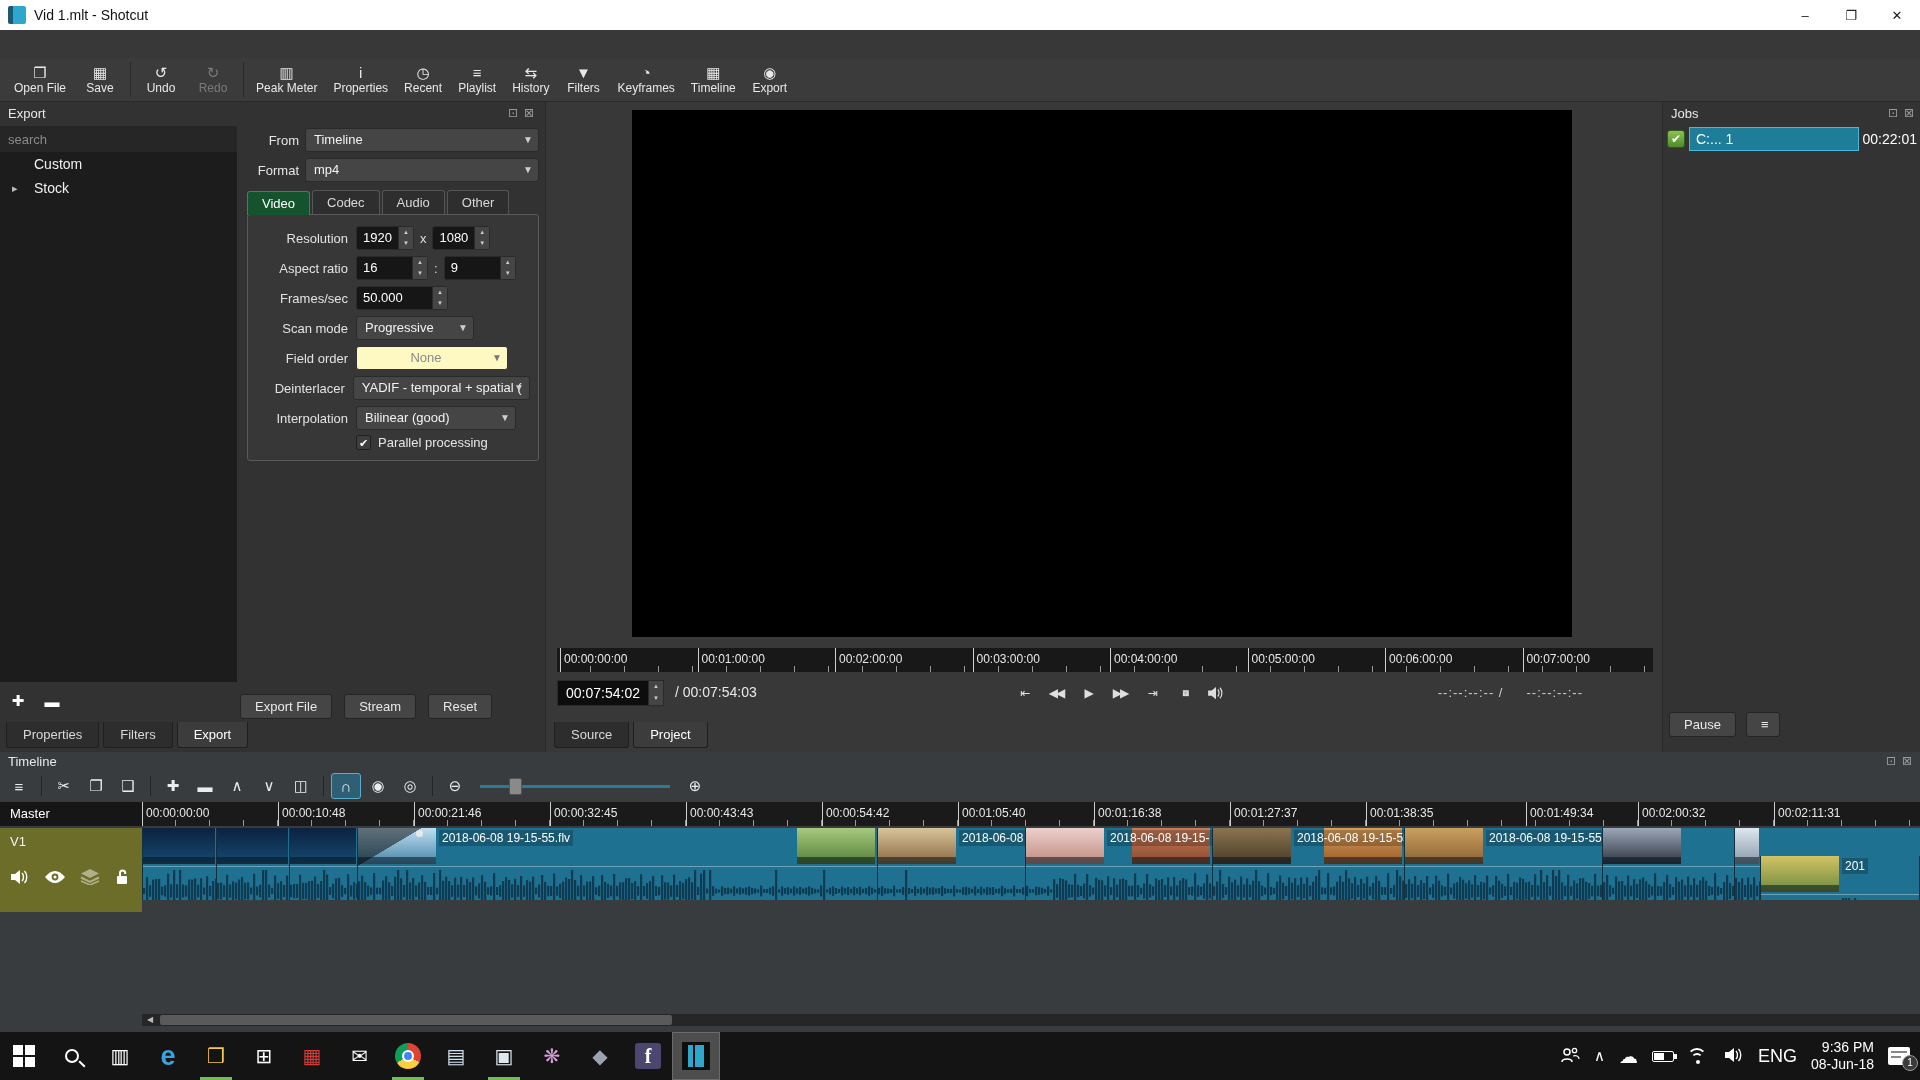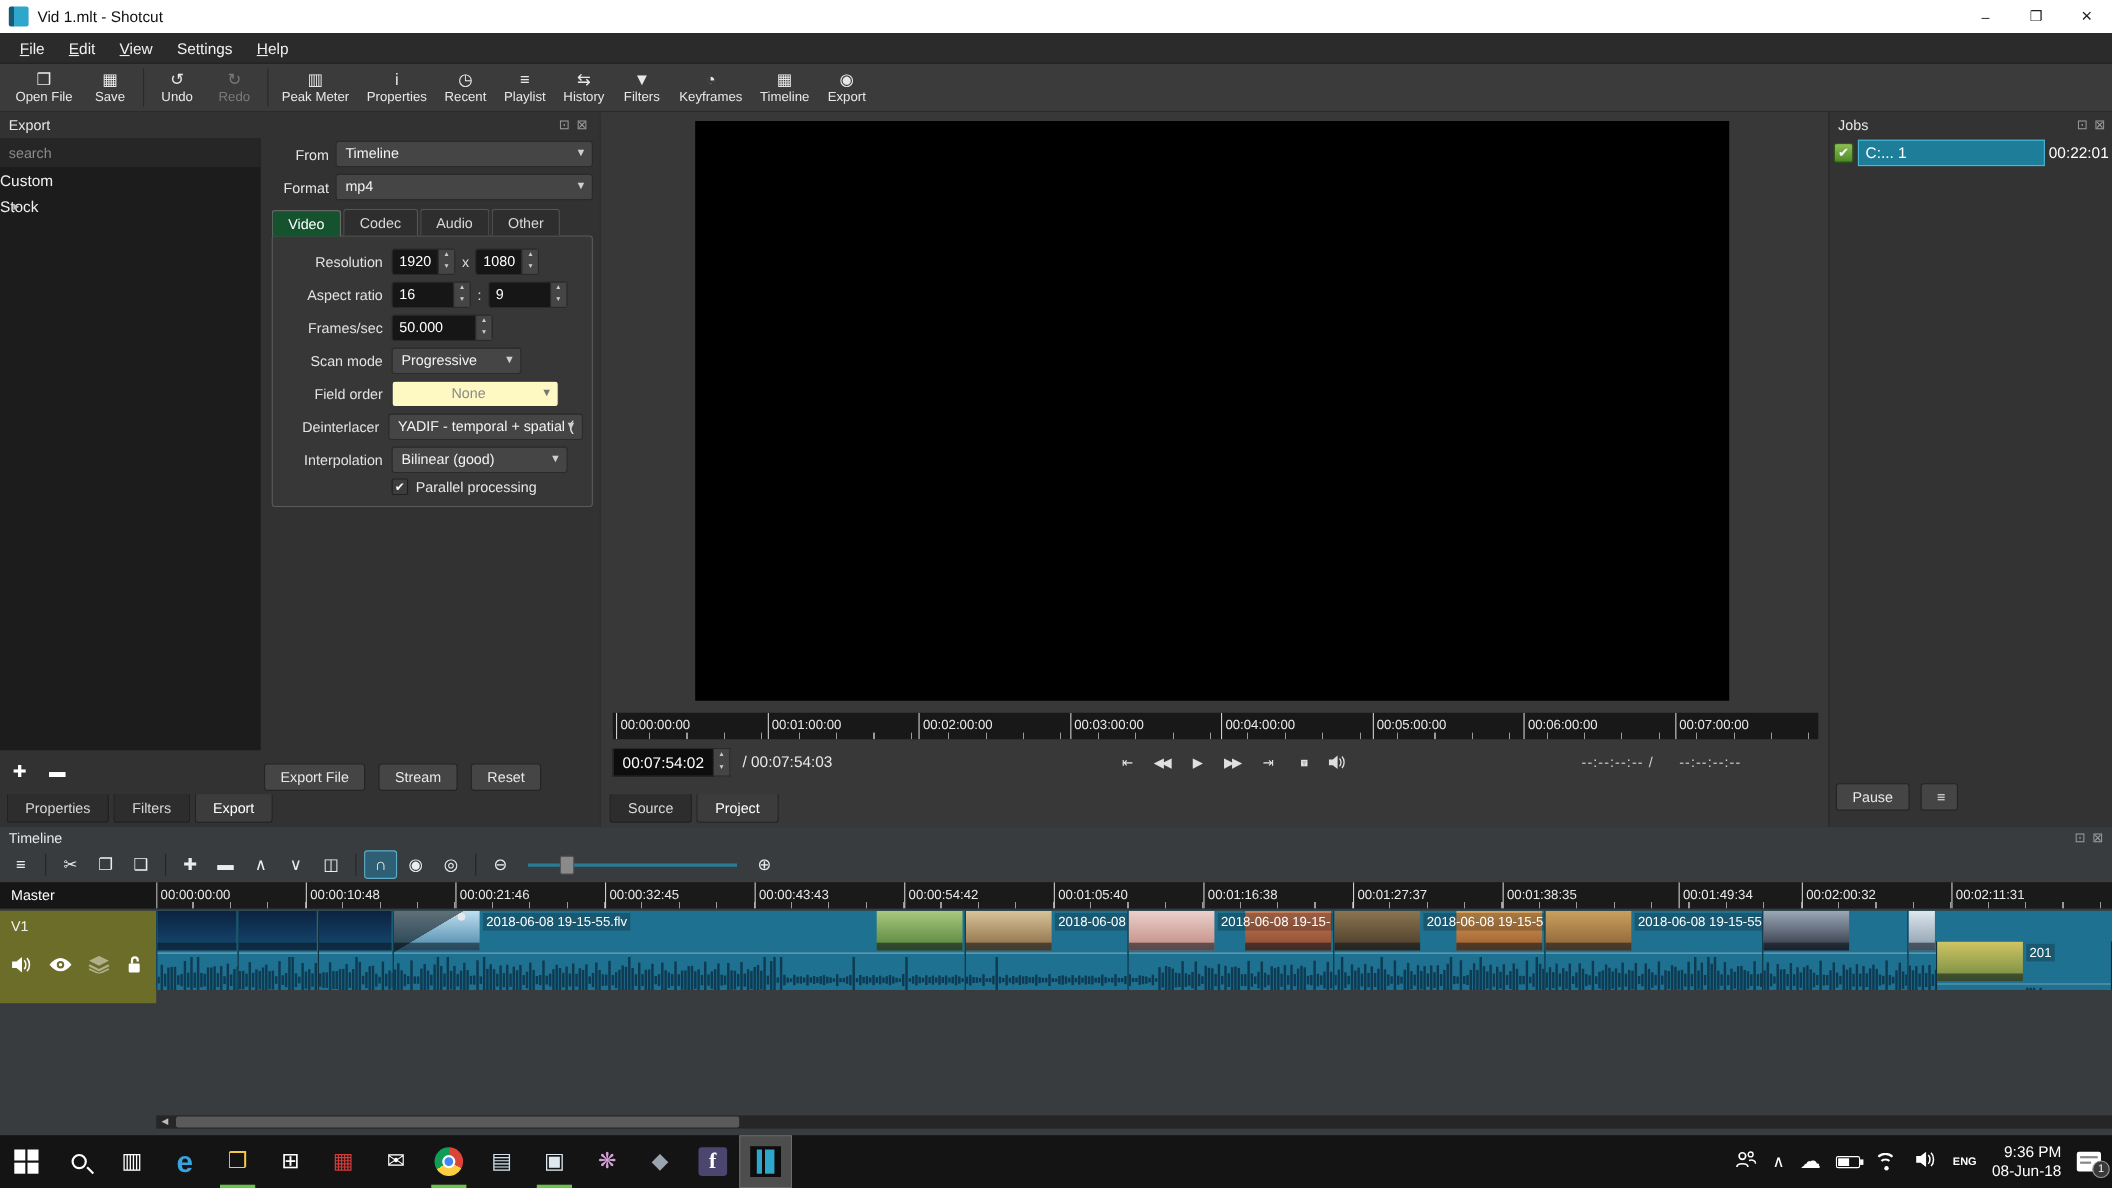--- a/index.html
+++ b/index.html
@@ -36,21 +36,21 @@
   .jobs-panel{position:absolute;left:1662px;top:102px;width:258px;height:650px;background:#333333;border-left:1px solid #2a2a2a;}
 
   .panel-title{position:absolute;left:8px;top:4px;font-size:13px;color:#e8e8e8;}
   .dock{position:absolute;top:4px;display:flex;gap:6px;color:#9a9a9a;font-size:12px;}
 
   
   .preset-col{position:absolute;left:0;top:24px;width:237px;height:556px;background:#1c1c1c;}
   .preset-search{display:block;width:100%;height:26px;background:#262626;border:none;outline:none;color:#cfcfcf;
     padding:0 8px;font-size:13px;font-family:inherit;}
   .preset-search::placeholder{color:#8a8a8a;}
-  .preset-item{height:24px;line-height:24px;color:#f0f0f0;font-size:14px;position:relative;}
+  .preset-item{height:24px;line-height:24px;color:#f0f0f0;font-size:14px;padding-left:34px;position:relative;}
   .preset-item .tri{position:absolute;left:12px;color:#bdbdbd;font-size:11px;}
 
   
   .settings{position:absolute;left:247px;top:24px;width:292px;}
   .form-row{display:flex;align-items:center;height:28px;margin-bottom:2px;}
   .form-label{width:52px;text-align:right;margin-right:6px;color:#e6e6e6;}
   .combo{position:relative;background:#454545;border:1px solid #2a2a2a;border-radius:3px;height:24px;line-height:22px;
     padding:0 20px 0 8px;color:#f2f2f2;white-space:nowrap;overflow:hidden;}
   .combo .arr{position:absolute;right:5px;top:0;color:#cfcfcf;font-size:10px;}
   .combo.wide{flex:1;}
@@ -194,27 +194,20 @@
   <div class="titlebar">
     <div class="appicon"></div>
     <div class="win-title">Vid 1.mlt - Shotcut</div>
     <div class="win-btns">
       <div class="win-btn">–</div>
       <div class="win-btn">❐</div>
       <div class="win-btn">✕</div>
     </div>
   </div>
 
-  <div class="menubar" id="menubar">
-      <span class="menu-item"><u>F</u>ile</span>
-      <span class="menu-item"><u>E</u>dit</span>
-      <span class="menu-item"><u>V</u>iew</span>
-      <span class="menu-item">Settings</span>
-      <span class="menu-item"><u>H</u>elp</span>
-    </div>
   <div class="toolbar" id="toolbar">
       <div class="tb-btn">
        <div class="tb-ico">❒</div>
        <div class="tb-lbl">Open File</div>
       </div>
       <div class="tb-btn">
        <div class="tb-ico">▦</div>
        <div class="tb-lbl">Save</div>
       </div>
       <div class="tb-sep"></div>
@@ -1379,21 +1372,21 @@
           <b></b>
           <b></b>
           <i></i>
         </span>
       <span class="tray-ico">
         <svg width="20" height="16" viewBox="0 0 20 16">
             <path d="M1 5h4l5-4v14l-5-4H1z" fill="#fff"></path>
             <path d="M12 4c2 2 2 6 0 8M14.5 2c3 3 3 9 0 12" stroke="#fff" fill="none" stroke-width="1.4"></path>
           </svg>
       </span>
-      <span style="font-size:10px;font-weight:bold;">ENG</span>
+      <span style="font-size:18px;">ENG</span>
       <span class="clockbox">
         <div>9:36 PM</div>
         <div>08-Jun-18</div>
       </span>
       <span class="notif">
         <span class="badge">1</span>
       </span>
     </div>
   </div>
 

